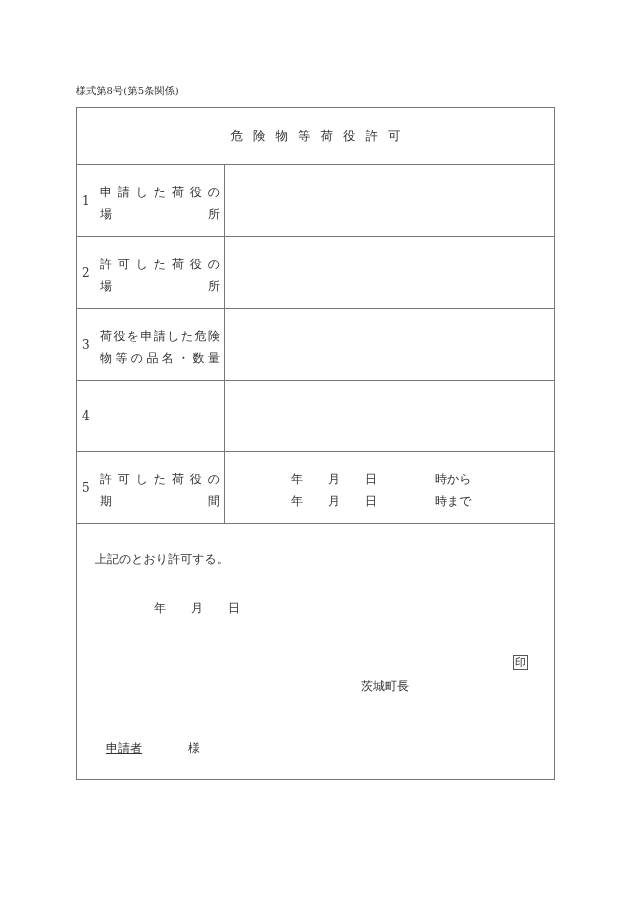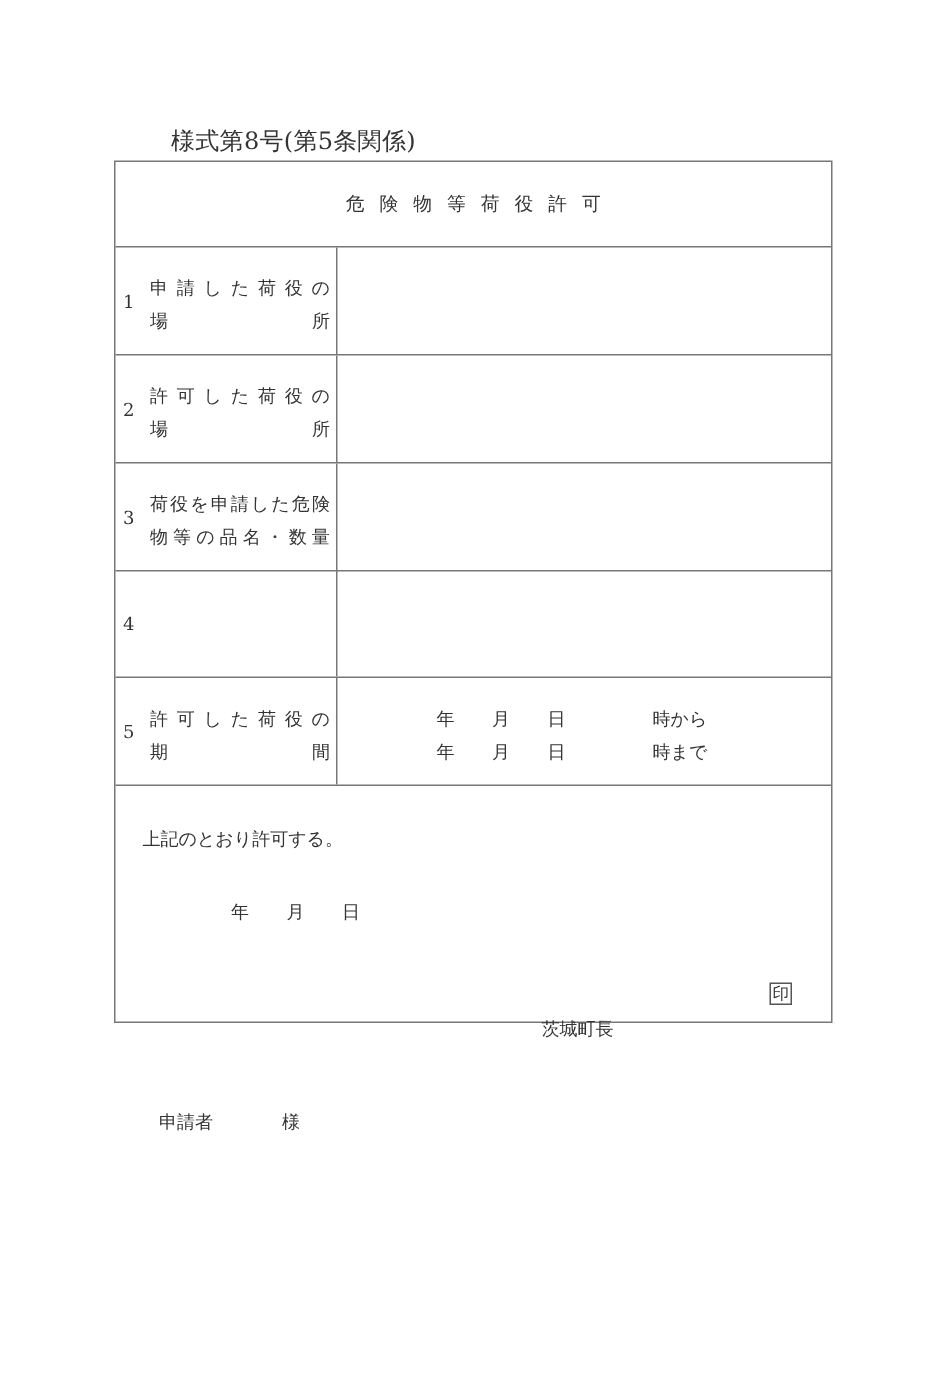--- a/index.html
+++ b/index.html
@@ -1,18 +1,18 @@
 <!DOCTYPE html>
 <html><head>
 <meta charset="utf-8">
 <style>
   html, body { margin: 0; padding: 0; background: #ffffff; }
   body { width: 630px; height: 916px; position: relative; font-family: "DejaVu Serif", "Liberation Serif", serif; color: #333; overflow: hidden; }
-  .form-code { position: absolute; left: 76px; top: 84px; font-size: 16px; letter-spacing: 0.2px; margin-left: 38px; }
-  .frame { position: absolute; left: 76px; top: 107px; width: 479px; height: 575px; border: 1.3px solid #777; box-sizing: border-box; }
+  .form-code { position: absolute; left: 76px; top: 84px; font-size: 10px; letter-spacing: 0.2px; }
+  .frame { position: absolute; left: 76px; top: 107px; width: 479px; height: 673px; border: 1.3px solid #777; box-sizing: border-box; }
   .title-row { position: absolute; left: 0; top: 0; width: 100%; height: 57px; border-bottom: 1.3px solid #777; box-sizing: border-box; display: flex; align-items: center; justify-content: center; font-size: 12.5px; letter-spacing: 10px; padding-left: 10px; }
   .row { position: absolute; left: 0; width: 100%; height: 72px; border-bottom: 1.3px solid #777; box-sizing: border-box; }
   .row .num { position: absolute; left: 5px; top: 0; height: 100%; display: flex; align-items: center; font-size: 12px; }
   .row .label { position: absolute; left: 23px; top: 16px; width: 120px; font-size: 12px; line-height: 22px; }
   .row .label .line { display: flex; justify-content: space-between; }
   .row .label .line.tight { justify-content: flex-start; }
   .row .divider { position: absolute; left: 147px; top: 0; width: 1.3px; height: 100%; background: #777; }
   .row .value { position: absolute; left: 149px; top: 0; right: 0; height: 100%; }
   .period { position: absolute; top: 16px; left: 65px; font-size: 12px; line-height: 22px; }
   .period .pl { display: flex; }
@@ -148,16 +148,16 @@
     <div class="text" style="left:18px; top:28px;font-family:Liberation Mono, monospace;">上記のとおり許可する。</div>
     <div class="text" style="left:77px; top:77px; display:flex;">
       <span style="width:37px">年</span>
       <span style="width:37px">月</span>
       <span>日</span>
     </div>
     <div class="text" style="left:284px; top:133px;margin-top:22px;">茨城町長</div>
     <div class="text" style="left:436px; top:132px;">
       <span class="seal">印</span>
     </div>
-    <div class="text" style="left:29px; top:217px;">申請者</div>
+    <div class="text" style="left:29px; top:217px;text-decoration:underline;">申請者</div>
     <div class="text" style="left:111px; top:217px;">様</div>
   </div>
 </div>
 
 </body></html>

